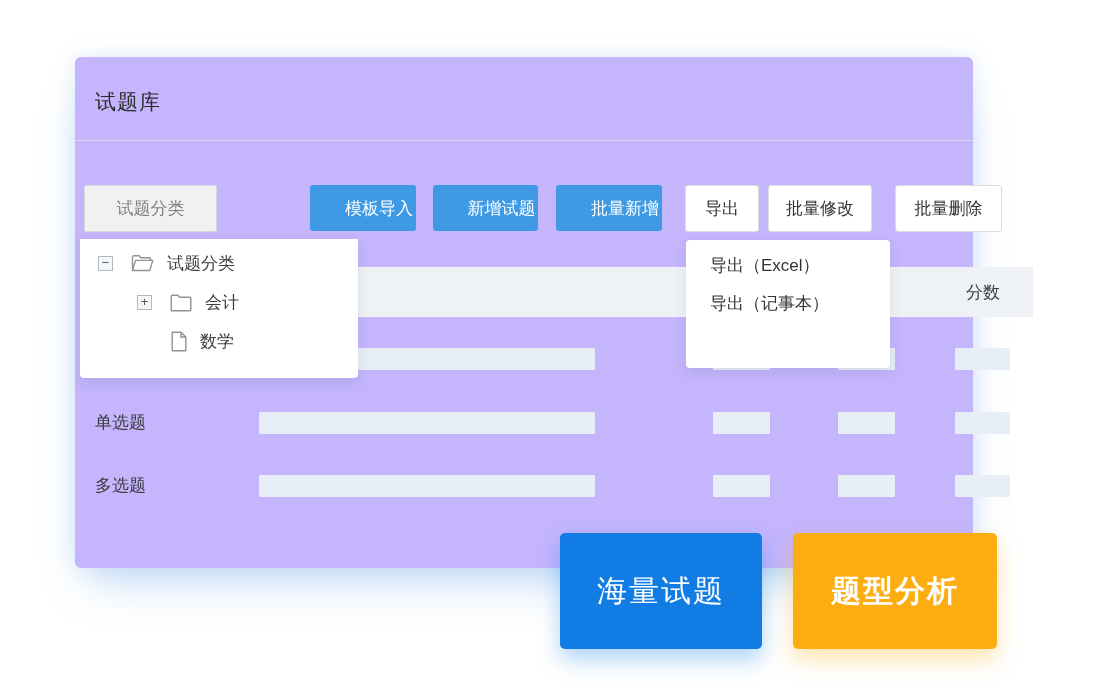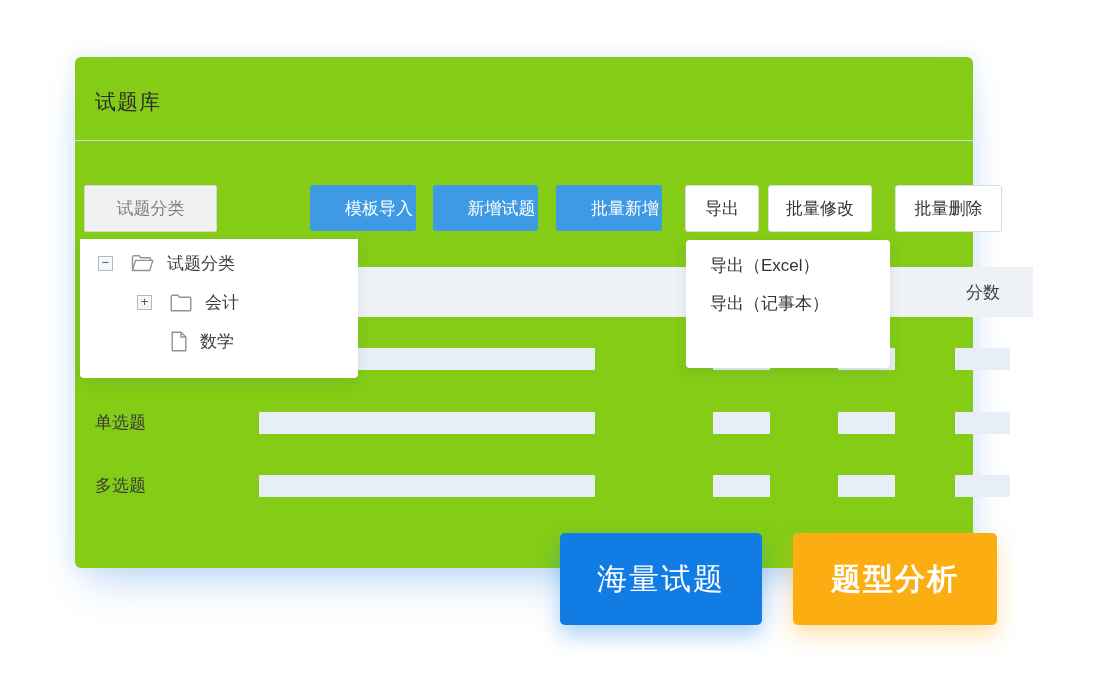--- a/index.html
+++ b/index.html
@@ -7,21 +7,21 @@
   body {
     position:relative;
     font-family:"Liberation Sans", sans-serif;
     background:#ffffff;
     overflow:hidden;
   }
 
   
   .card {
     position:absolute; left:75px; top:57px; width:898px; height:511px;
-    background:#84cc16; border-radius:6px;
+    background:#c4b5fd; border-radius:6px;
     box-shadow:0 0 22px rgba(140,185,235,.28), 0 26px 42px -14px rgba(120,175,235,.45);
   }
   .card-header {
     position:absolute; left:0; top:0; width:100%; height:84px;
     border-bottom:1px solid #d9d9d9;
   }
   .card-title {
     position:absolute; left:20px; top:31px;
     font-size:21px; color:#2b2b2b; letter-spacing:1px;
   }
@@ -85,21 +85,21 @@
     background:#ffffff; border-radius:4px; z-index:5;
     box-shadow:0 5px 14px rgba(60,80,110,.12);
     padding-top:7px;
   }
   .export-item {
     height:38px; line-height:38px; padding-left:24px;
     font-size:17px; color:#333333; cursor:pointer; white-space:nowrap;
   }
 
   
-  .cta { position:absolute; top:533px; height:92px; border:none; border-radius:5px;
+  .cta { position:absolute; top:533px; height:116px; border:none; border-radius:5px;
     color:#ffffff; font-size:30px; letter-spacing:2px; cursor:pointer;
     display:flex; align-items:center; justify-content:center; font-family:inherit; z-index:6; }
   #cta-bank { left:560px; width:202px; box-shadow:0 10px 22px rgba(17,125,228,.35); }
   #cta-analysis { left:793px; width:204px; box-shadow:0 10px 22px rgba(252,173,17,.35); }
 </style>
 </head>
 <body>
 
 <div class="card">
 

